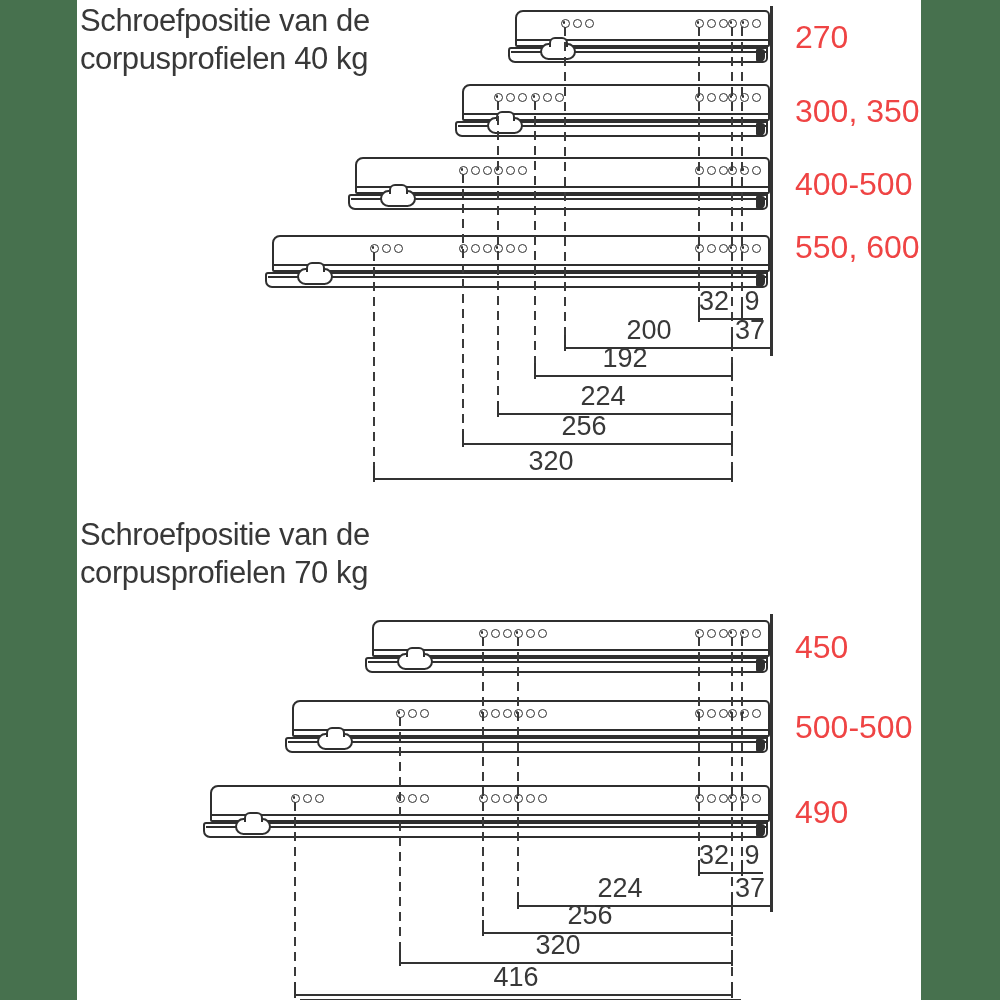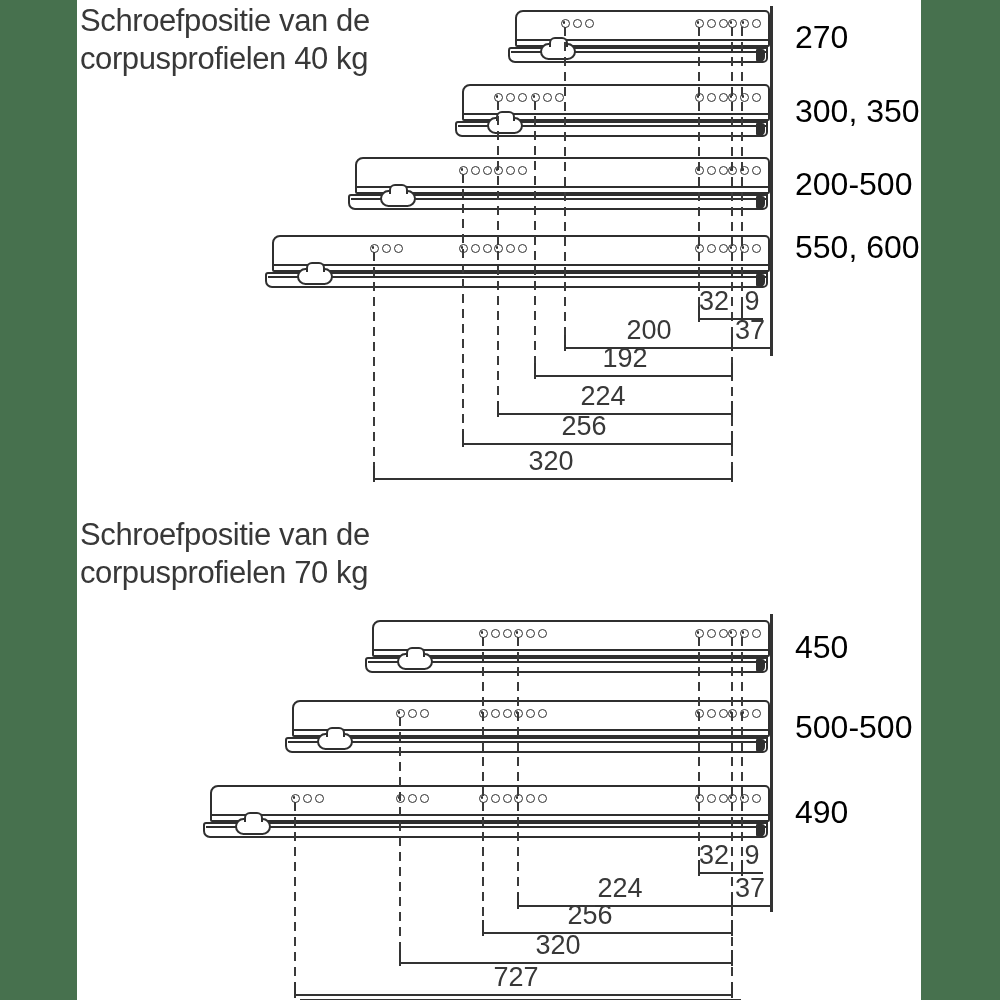--- a/index.html
+++ b/index.html
@@ -1,20 +1,20 @@
 <!DOCTYPE html>
 <html><head>
 <meta charset="utf-8">
 <style>
   html,body{margin:0;padding:0;background:#ffffff;}
   #stage{position:relative;width:1000px;height:1000px;background:#ffffff;overflow:hidden;
          font-family:"Liberation Sans",sans-serif;color:#383838;}
   .greenbar{position:absolute;top:0;height:1000px;}
   .title{position:absolute;font-size:31px;line-height:38px;letter-spacing:-0.4px;white-space:pre;color:#383838;}
-  .rail-label{position:absolute;font-size:32px;line-height:34px;white-space:nowrap;color:#000000;}
+  .rail-label{position:absolute;font-size:32px;line-height:34px;white-space:nowrap;color:#ef4444;}
   .dim-label{position:absolute;font-size:27px;line-height:28px;transform:translateX(-50%);color:#383838;}
   .hline{position:absolute;height:2.4px;background:#333;}
   .vline{position:absolute;width:3px;background:#333;}
   .vdash{position:absolute;width:2.4px;
          background-image:repeating-linear-gradient(180deg,#3a3a3a 0 9px,transparent 9px 15px);}
   .tick{position:absolute;width:2.4px;height:16px;background:#333;}
   .rail-body{position:absolute;background:#fff;border:2.5px solid #2f2f2f;
              border-radius:8px 5px 2px 2px;box-sizing:border-box;}
   .rail-groove{position:absolute;height:2.2px;background:#2f2f2f;}
   .rail-strip{position:absolute;background:#fff;border:2.4px solid #2f2f2f;
@@ -87,21 +87,21 @@
       <div class="hole" style="left: 482.5px; top: 166px;"></div>
       <div class="hole dotted" style="left: 493.5px; top: 166px;"></div>
       <div class="hole" style="left: 505.5px; top: 166px;"></div>
       <div class="hole" style="left: 517.5px; top: 166px;"></div>
       <div class="hole dotted" style="left: 694.5px; top: 166px;"></div>
       <div class="hole" style="left: 706.5px; top: 166px;"></div>
       <div class="hole" style="left: 718.5px; top: 166px;"></div>
       <div class="hole dotted" style="left: 727.5px; top: 166px;"></div>
       <div class="hole dotted" style="left: 739.5px; top: 166px;"></div>
       <div class="hole" style="left: 751.5px; top: 166px;"></div>
-      <div class="rail-label" style="left: 795px; top: 167px;">200-500</div>
+      <div class="rail-label" style="left: 795px; top: 167px;">400-500</div>
       <div class="rail-body" style="left: 272px; top: 235px; width: 498px; height: 37px;"></div>
       <div class="rail-groove" style="left: 274px; top: 264px; width: 494px;"></div>
       <div class="rail-strip" style="left: 265px; top: 272px; width: 503px; height: 16px;"></div>
       <div class="rail-stripline" style="left: 268px; top: 276px; width: 499px;"></div>
       <div class="latch" style="left: 297px; top: 268px; width: 36px; height: 17px;"></div>
       <div class="hook" style="left: 756px; top: 274px;"></div>
       <div class="hole dotted" style="left: 369.5px; top: 244px;"></div>
       <div class="hole" style="left: 381.5px; top: 244px;"></div>
       <div class="hole" style="left: 393.5px; top: 244px;"></div>
       <div class="hole dotted" style="left: 458.5px; top: 244px;"></div>
@@ -239,16 +239,16 @@
       <div class="tick" style="left: 482px; top: 920px;"></div>
       <div class="tick" style="left: 731px; top: 920px;"></div>
       <div class="dim-label" style="left: 590px; top: 901px;">256</div>
       <div class="hline" style="left: 400px; top: 962px; width: 333px;"></div>
       <div class="tick" style="left: 399px; top: 950px;"></div>
       <div class="tick" style="left: 731px; top: 950px;"></div>
       <div class="dim-label" style="left: 558px; top: 931px;">320</div>
       <div class="hline" style="left: 295px; top: 994px; width: 438px;"></div>
       <div class="tick" style="left: 294px; top: 982px;"></div>
       <div class="tick" style="left: 731px; top: 982px;"></div>
-      <div class="dim-label" style="left: 516px; top: 963px;">727</div>
+      <div class="dim-label" style="left: 516px; top: 963px;">416</div>
       <div class="hline" style="left: 300px; top: 998.5px; width: 441px;"></div>
     </div>
 </div>
 
 </body></html>

